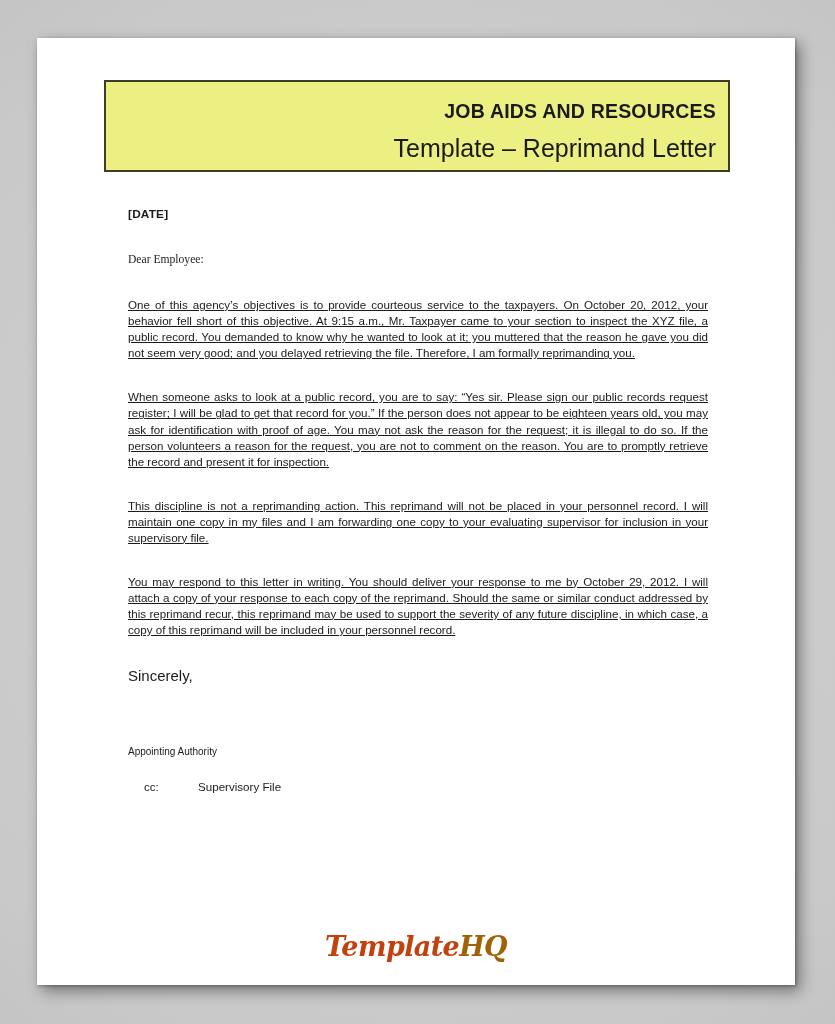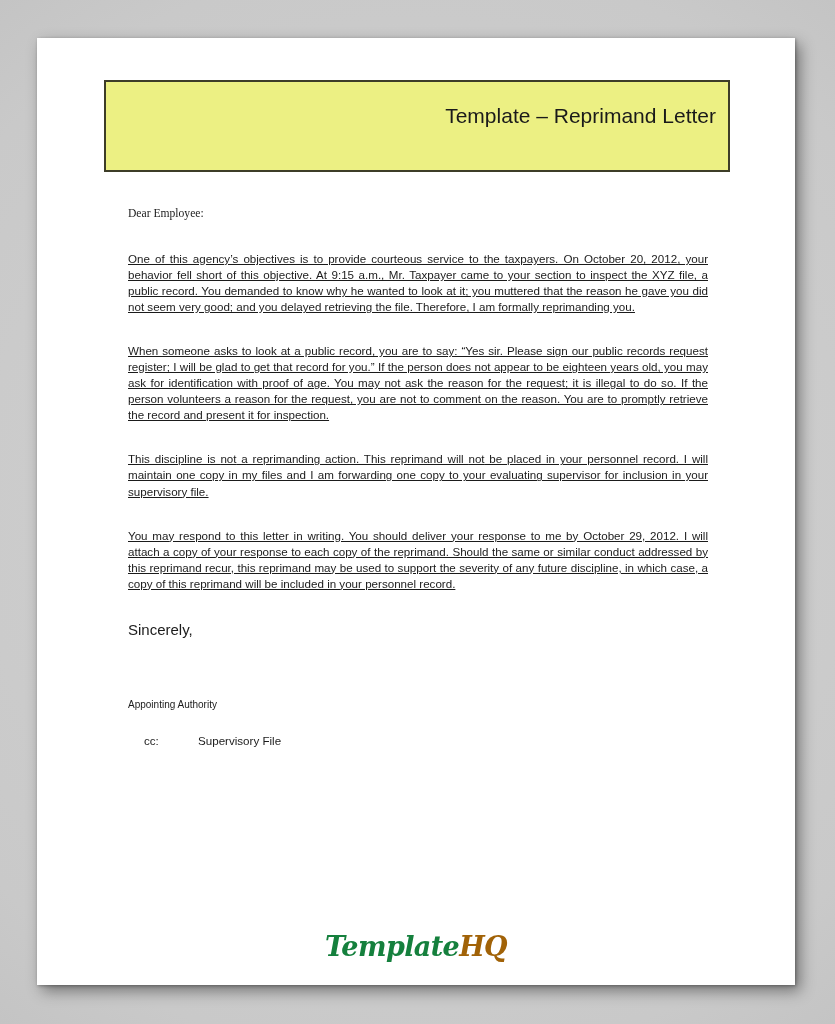--- a/index.html
+++ b/index.html
@@ -58,24 +58,24 @@
     font-weight: bold;
     font-size: 19.5px;
     letter-spacing: 0.2px;
     color: #1a1a1a;
     line-height: 1.18;
     white-space: nowrap;
   }
   #header-subtitle {
     font-family: "Liberation Sans", sans-serif;
     font-weight: normal;
-    font-size: 21px;
+    font-size: 25px;
     color: #1a1a1a;
     line-height: 1.3;
-    margin-top: 2px;
+    margin-top: 9px;
     white-space: nowrap;
   }
 
   
   #letter-body {
     position: absolute;
     left: 91px;
     top: 168px;
     width: 580px;
     font-size: 11.6px;
@@ -130,38 +130,40 @@
     text-align: center;
     white-space: nowrap;
   }
   #footer-logo .logo-text {
     font-family: "DejaVu Serif", serif;
     font-weight: bold;
     font-size: 27px;
     font-style: italic;
     letter-spacing: -0.6px;
   }
-  #footer-logo .logo-template { color: #15803d; }
+  #footer-logo .logo-template { color: #c2410c; }
   #footer-logo .logo-hq { color: #a16207; }
 </style>
 </head>
 <body>
 
 <div id="backdrop">
 
   <div id="page">
 
     <div id="header-banner">
       <div id="header-text-wrap">
+        <div id="header-title">JOB AIDS AND RESOURCES</div>
         <div id="header-subtitle">Template – Reprimand Letter</div>
       </div>
     </div>
 
     <div id="letter-body">
 
+      <p class="date-line">[DATE]</p>
 
       <p class="salutation">Dear Employee:</p>
 
       <p class="para">One of this agency’s objectives is to provide courteous service to the taxpayers. On October 20, 2012, your behavior fell short of this objective. At 9:15 a.m., Mr. Taxpayer came to your section to inspect the XYZ file, a public record. You demanded to know why he wanted to look at it; you muttered that the reason he gave you did not seem very good; and you delayed retrieving the file. Therefore, I am formally reprimanding you.</p>
 
       <p class="para">When someone asks to look at a public record, you are to say: “Yes sir. Please sign our public records request register; I will be glad to get that record for you.” If the person does not appear to be eighteen years old, you may ask for identification with proof of age. You may not ask the reason for the request; it is illegal to do so. If the person volunteers a reason for the request, you are not to comment on the reason. You are to promptly retrieve the record and present it for inspection.</p>
 
       <p class="para"><span>This discipline is </span><u>not</u><span> a reprimanding action. This reprimand will </span><u>not</u><span> be placed in your personnel record. I will maintain one copy in my files and I am forwarding one copy to your evaluating supervisor for inclusion in your supervisory file.</span></p>
 
       <p class="para">You may respond to this letter in writing. You should deliver your response to me by October 29, 2012. I will attach a copy of your response to each copy of the reprimand. Should the same or similar conduct addressed by this reprimand recur, this reprimand may be used to support the severity of any future discipline, in which case, a copy of this reprimand will be included in your personnel record.</p>

